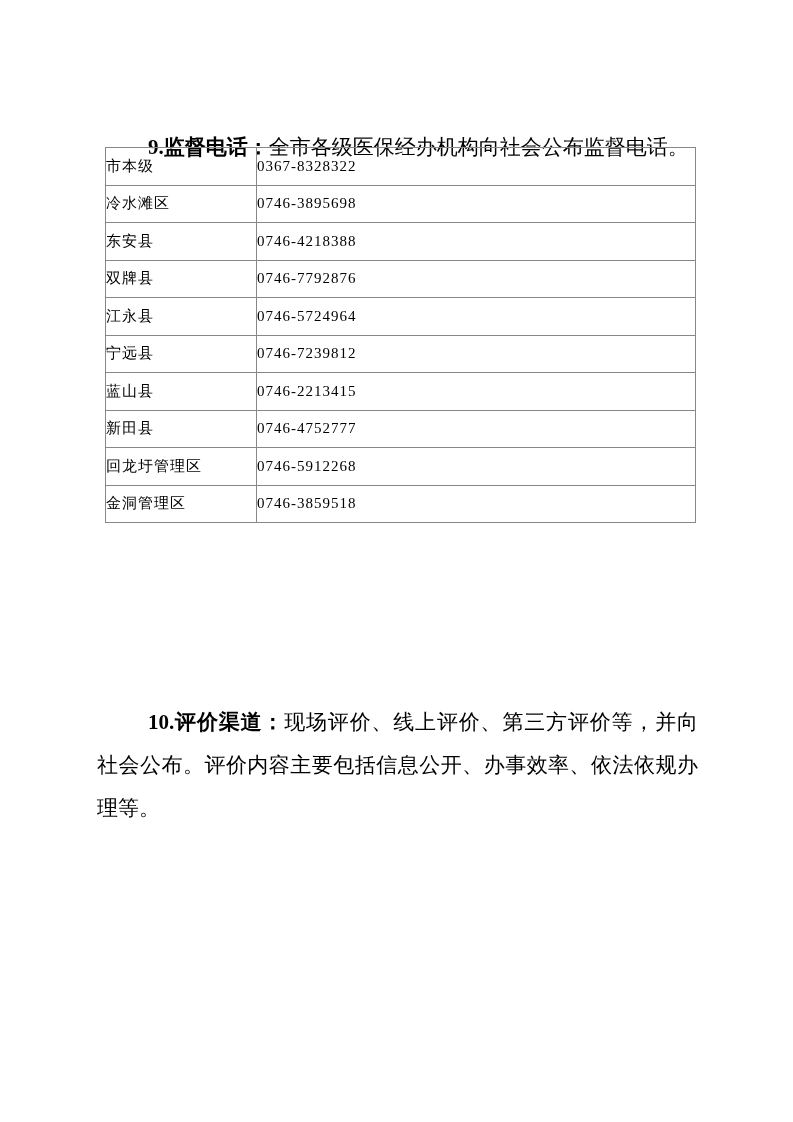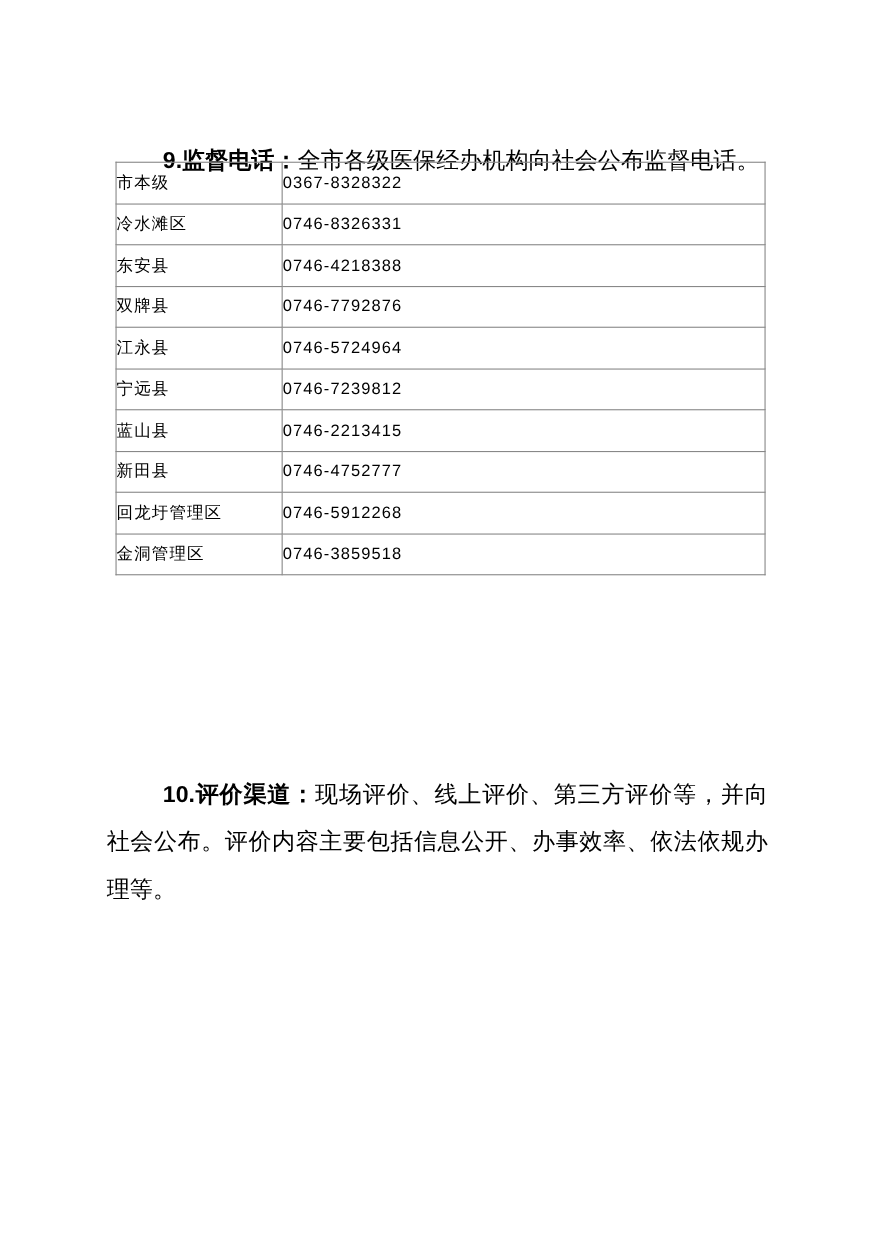--- a/index.html
+++ b/index.html
@@ -5,21 +5,21 @@
   html, body {
     margin: 0;
     padding: 0;
     background: #ffffff;
   }
   .page {
     position: relative;
     width: 702px;
     height: 1122px;
     background: #ffffff;
-    font-family: Liberation Sans, sans-serif;
+    font-family: Liberation Serif, serif;
     color: #000000;
     overflow: hidden;
   }
   .heading {
     position: absolute;
     top: 110px;
     left: 97px;
     width: 600px;
     font-size: 21px;
     line-height: 32px;
@@ -84,21 +84,21 @@
       <col class="c-phone">
     </colgroup>
     <tbody>
 
     <tr>
         <td>市本级</td>
         <td>0367-8328322</td>
       </tr>
         <tr>
         <td>冷水滩区</td>
-        <td>0746-8326331</td>
+        <td>0746-3895698</td>
       </tr>
         <tr>
         <td>东安县</td>
         <td>0746-4218388</td>
       </tr>
         <tr>
         <td>双牌县</td>
         <td>0746-7792876</td>
       </tr>
         <tr>

